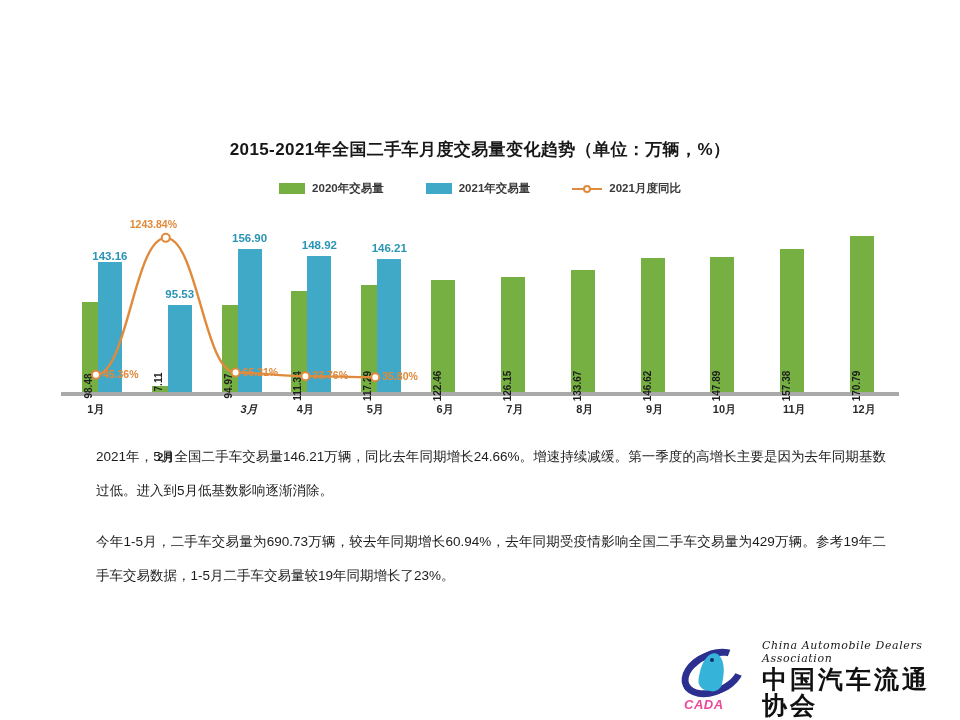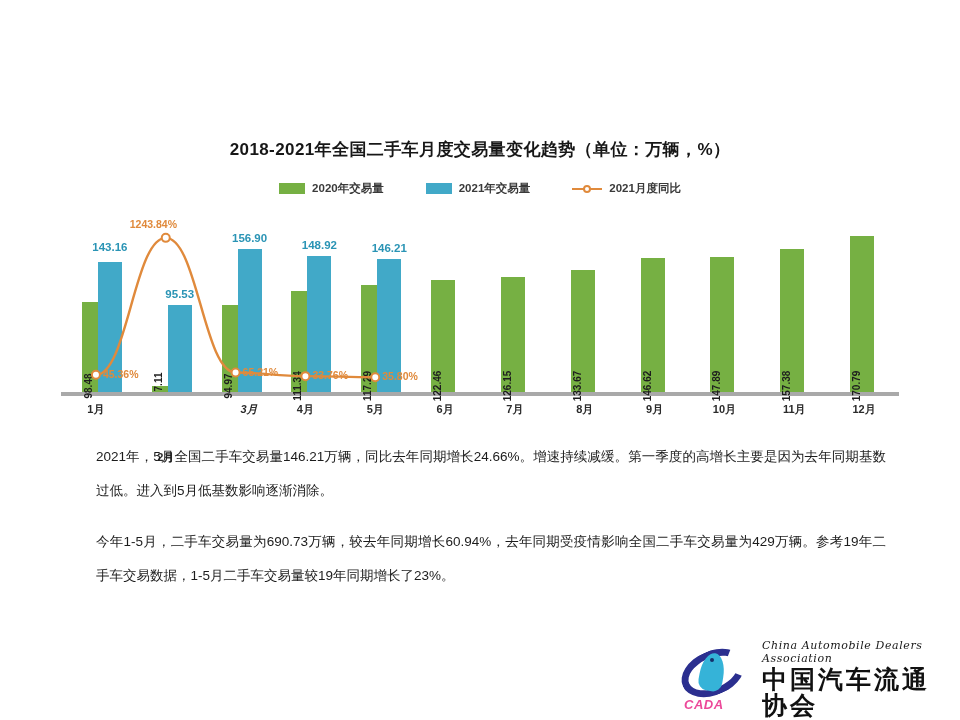--- a/index.html
+++ b/index.html
@@ -192,21 +192,21 @@
 </style>
 </head>
 <body>
 
 <div id="slide">
 
   <div id="header-underline"></div>
 
   <div id="chart-block">
 
-    <div id="chart-title">2018-2021年全国二手车月度交易量变化趋势（单位：万辆，%）</div>
+    <div id="chart-title">2015-2021年全国二手车月度交易量变化趋势（单位：万辆，%）</div>
 
     <div id="chart-legend">
       <div class="legend-item">
         <span class="legend-swatch" style="background:#76b043"></span>
         <span class="legend-label">2020年交易量</span>
       </div>
       <div class="legend-item">
         <span class="legend-swatch" style="background:#41a9c8"></span>
         <span class="legend-label">2021年交易量</span>
       </div>
@@ -219,21 +219,21 @@
       </div>
     </div>
 
     <div id="plot">
       <div id="plot-baseline"></div>
       <div id="bars-layer">
           <div class="bar green" style="left: 20.9167px; width: 24px; height: 89.7262px;">
             <span class="bar-inner-label">98.48</span>
           </div>
           <div class="bar blue" style="left: 36.9167px; width: 24px; height: 130.435px;">
-            <span class="bar-top-label" style="bottom: 139px; margin-top: 48px;">143.16</span>
+            <span class="bar-top-label" style="bottom: 130px; margin-top: 48px;">143.16</span>
           </div>
           <div class="bar green" style="left: 90.75px; width: 24px; height: 6.478px;">
             <span class="bar-inner-label" style="bottom: 10.478px;">7.11</span>
           </div>
           <div class="bar blue" style="left: 106.75px; width: 24px; height: 87.0384px;">
             <span class="bar-top-label" style="bottom: 92.0384px;">95.53</span>
           </div>
           <div class="bar green" style="left: 160.583px; width: 24px; height: 86.5282px;">
             <span class="bar-inner-label">94.97</span>
           </div>

